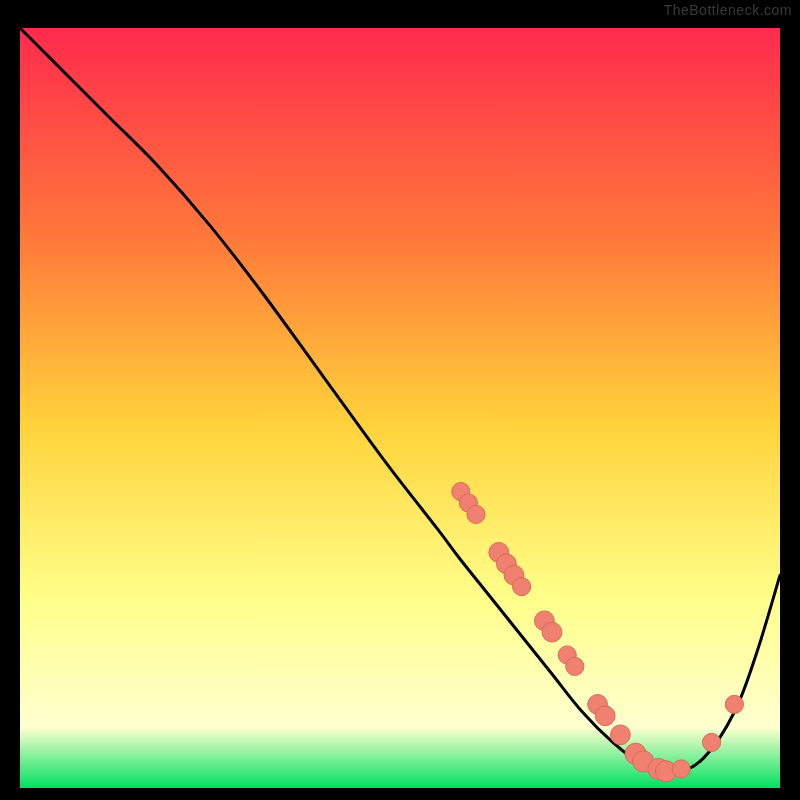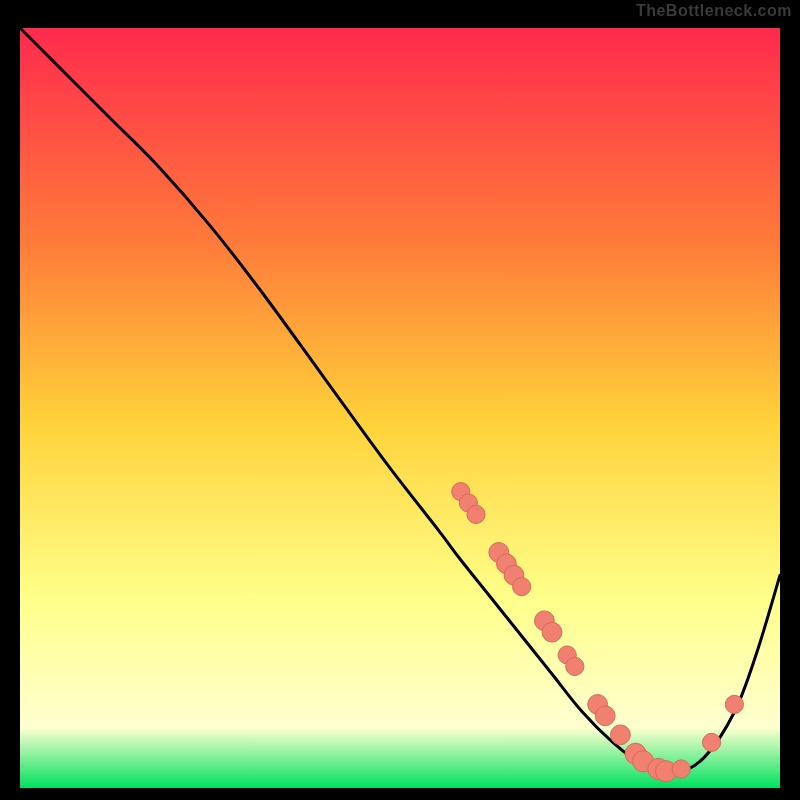--- a/index.html
+++ b/index.html
@@ -15,22 +15,22 @@
     position: relative;
     width: 800px;
     height: 800px;
     background: #000;
   }
   .watermark {
     position: absolute;
     top: 2px;
     right: 8px;
     color: #3a3a3a;
-    font-size: 16px;
-    font-weight: bold;
+    font-size: 14px;
+    font-weight: normal;
     letter-spacing: 0.5px;
     user-select: none;
   }
   .plot {
     position: absolute;
     left: 20px;
     top: 28px;
     width: 760px;
     height: 760px;
   }

